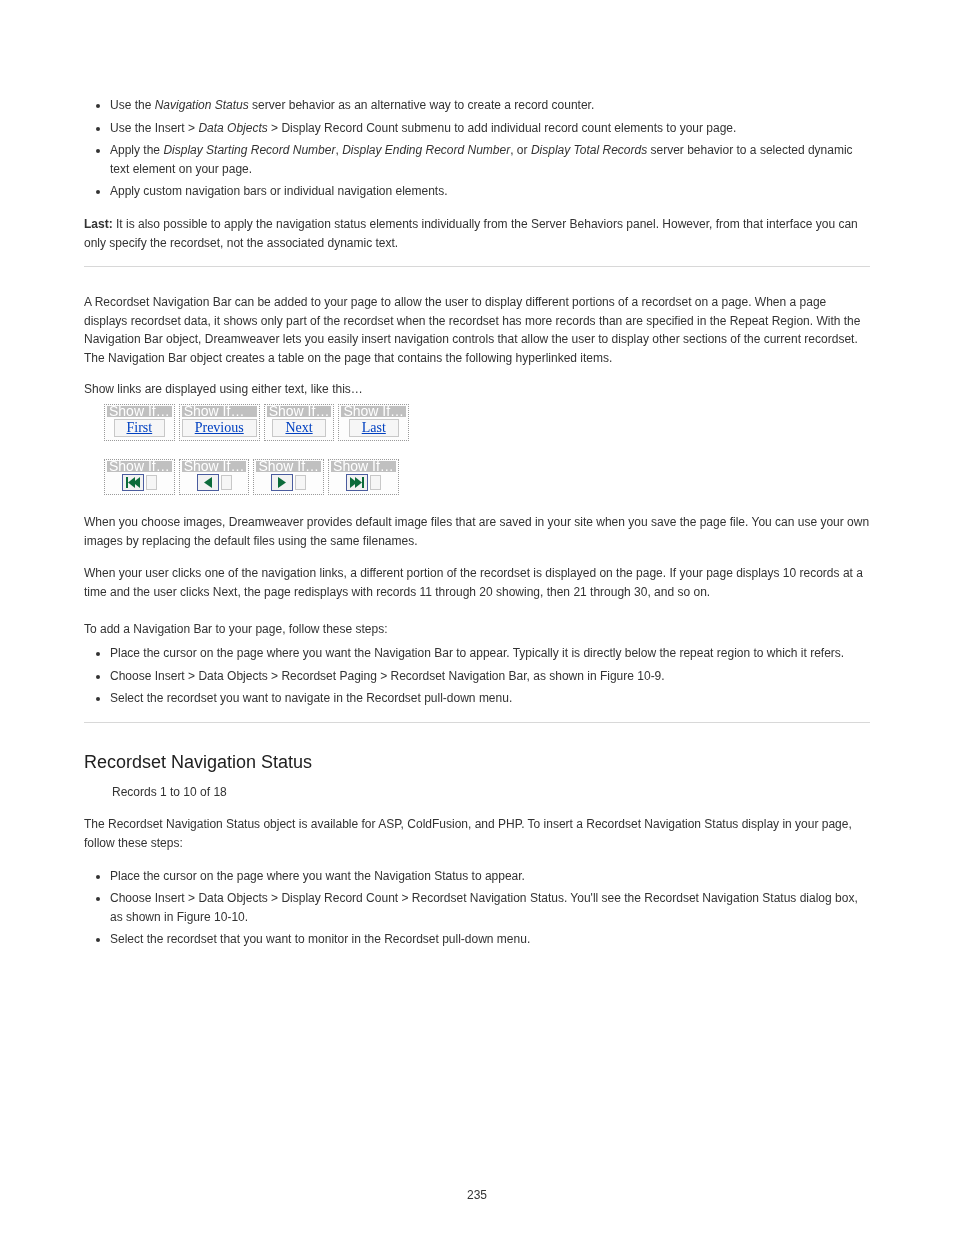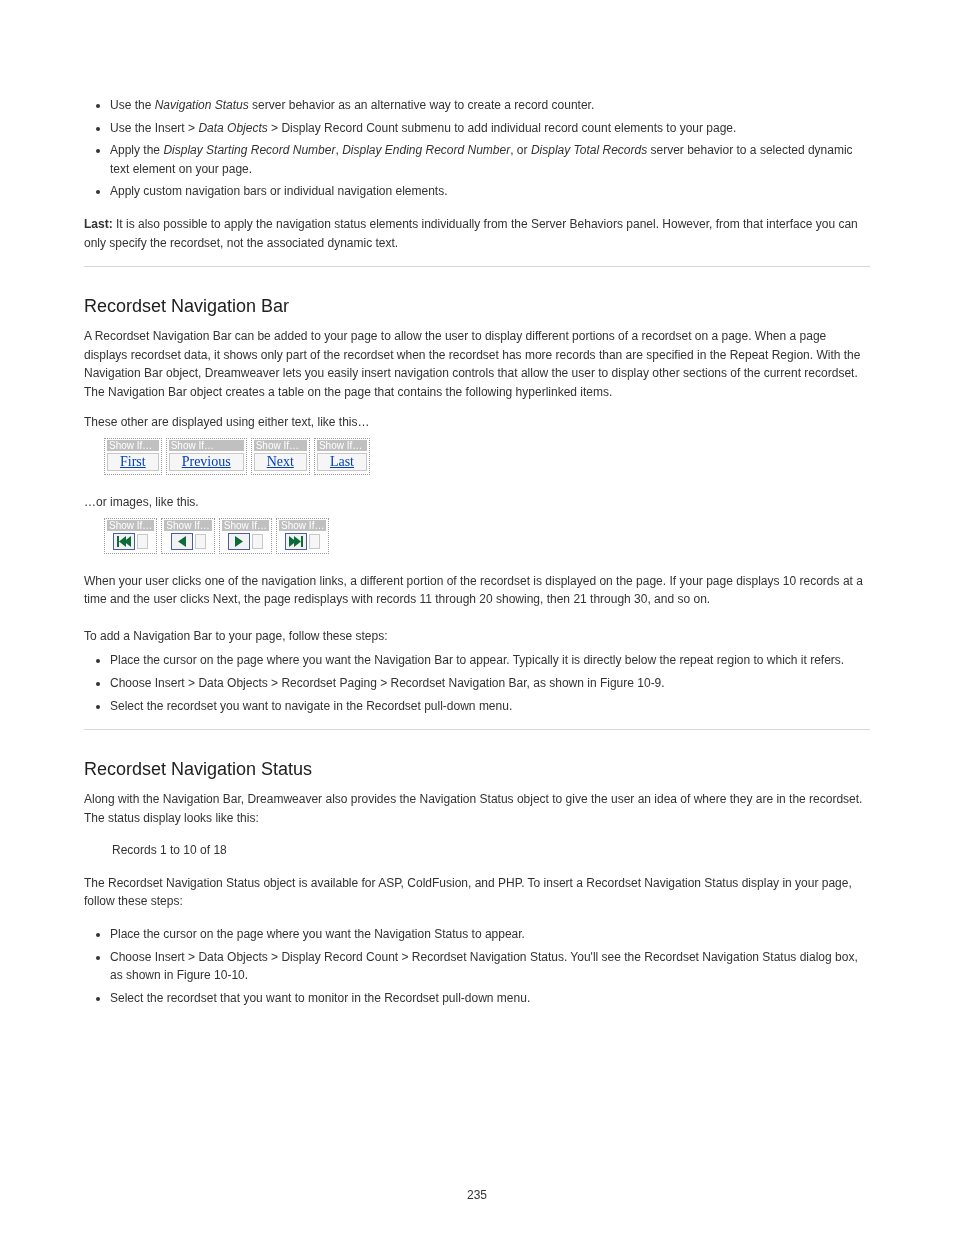--- a/index.html
+++ b/index.html
@@ -44,21 +44,21 @@
     display: flex;
     flex-direction: column;
     align-items: center;
     padding: 1px 2px 3px 2px;
   }
   .cell-label {
     display: block;
     width: 100%;
     white-space: nowrap;
     overflow: hidden;
-    font-size: 10px;
+    font-size: 14px;
     line-height: 11px;
     height: 11px;
     background: #c0c0c0;
     color: #ffffff;
     padding: 0 2px;
     margin-bottom: 2px;
   }
   .linkbtn {
     display: inline-block;
     padding: 0 12px;
@@ -118,47 +118,45 @@
     </li>
     <li>Apply custom navigation bars or individual navigation elements.</li>
   </ul>
 
   <p class="note">
     <strong>Last: </strong><span>It is also possible to apply the navigation status elements individually from the Server Behaviors panel. However, from that interface you can only specify the recordset, not the associated dynamic text.</span>
   </p>
 
   <hr class="sep">
 
-  <h3 class="section">Recordset Navigation Bar</h3>
 
   <p class="lead">A Recordset Navigation Bar can be added to your page to allow the user to display different portions of a recordset on a page. When a page displays recordset data, it shows only part of the recordset when the recordset has more records than are specified in the Repeat Region. With the Navigation Bar object, Dreamweaver lets you easily insert navigation controls that allow the user to display other sections of the current recordset. The Navigation Bar object creates a table on the page that contains the following hyperlinked items.</p>
 
 
-  <p class="captionline">These other are displayed using either text, like this…</p>
+  <p class="captionline">Show links are displayed using either text, like this…</p>
 
   <div class="widgetrow">
     <div class="cell">
       <span class="cell-label">Show If…</span>
       <span class="linkbtn">First</span>
     </div>
     <div class="cell">
       <span class="cell-label">Show If…</span>
       <span class="linkbtn">Previous</span>
     </div>
     <div class="cell">
       <span class="cell-label">Show If…</span>
       <span class="linkbtn">Next</span>
     </div>
     <div class="cell">
       <span class="cell-label">Show If…</span>
       <span class="linkbtn">Last</span>
     </div>
   </div>
 
-  <p class="captionline">…or images, like this.</p>
 
   <div class="widgetrow">
     <div class="cell">
       <span class="cell-label">Show If…</span>
       <span class="iconbox">
         <span class="iconbtn">
           <svg width="14" height="11" viewBox="0 0 14 11">
             <rect x="0" y="0" width="2" height="11" fill="#0b6b3a"></rect>
             <polygon points="9,0 2,5.5 9,11" fill="#0b6b3a"></polygon>
             <polygon points="14,0 7,5.5 14,11" fill="#0b6b3a"></polygon>
@@ -197,35 +195,35 @@
             <polygon points="0,0 7,5.5 0,11" fill="#0b6b3a"></polygon>
             <polygon points="5,0 12,5.5 5,11" fill="#0b6b3a"></polygon>
             <rect x="12" y="0" width="2" height="11" fill="#0b6b3a"></rect>
           </svg>
         </span>
         <span class="sideblank"></span>
       </span>
     </div>
   </div>
 
+  <p class="para">When you choose images, Dreamweaver provides default image files that are saved in your site when you save the page file. You can use your own images by replacing the default files using the same filenames.</p>
   <p class="para">When your user clicks one of the navigation links, a different portion of the recordset is displayed on the page. If your page displays 10 records at a time and the user clicks Next, the page redisplays with records 11 through 20 showing, then 21 through 30, and so on.</p>
 
   <p class="proclabel">To add a Navigation Bar to your page, follow these steps:</p>
 
   <ul class="pts">
     <li>Place the cursor on the page where you want the Navigation Bar to appear. Typically it is directly below the repeat region to which it refers.</li>
     <li>Choose Insert &gt; Data Objects &gt; Recordset Paging &gt; Recordset Navigation Bar, as shown in Figure 10-9.</li>
     <li>Select the recordset you want to navigate in the Recordset pull-down menu.</li>
   </ul>
 
   <hr class="sep">
 
   <h3 class="section">Recordset Navigation Status</h3>
 
-  <p class="para">Along with the Navigation Bar, Dreamweaver also provides the Navigation Status object to give the user an idea of where they are in the recordset. The status display looks like this:</p>
   <p class="para" style="margin-left:28px;">Records 1 to 10 of 18</p>
   <p class="para">The Recordset Navigation Status object is available for ASP, ColdFusion, and PHP. To insert a Recordset Navigation Status display in your page, follow these steps:</p>
 
   <ul class="pts">
     <li>Place the cursor on the page where you want the Navigation Status to appear.</li>
     <li>Choose Insert &gt; Data Objects &gt; Display Record Count &gt; Recordset Navigation Status. You'll see the Recordset Navigation Status dialog box, as shown in Figure 10-10.</li>
     <li>Select the recordset that you want to monitor in the Recordset pull-down menu.</li>
   </ul>
 
   <div class="footer">235</div>

